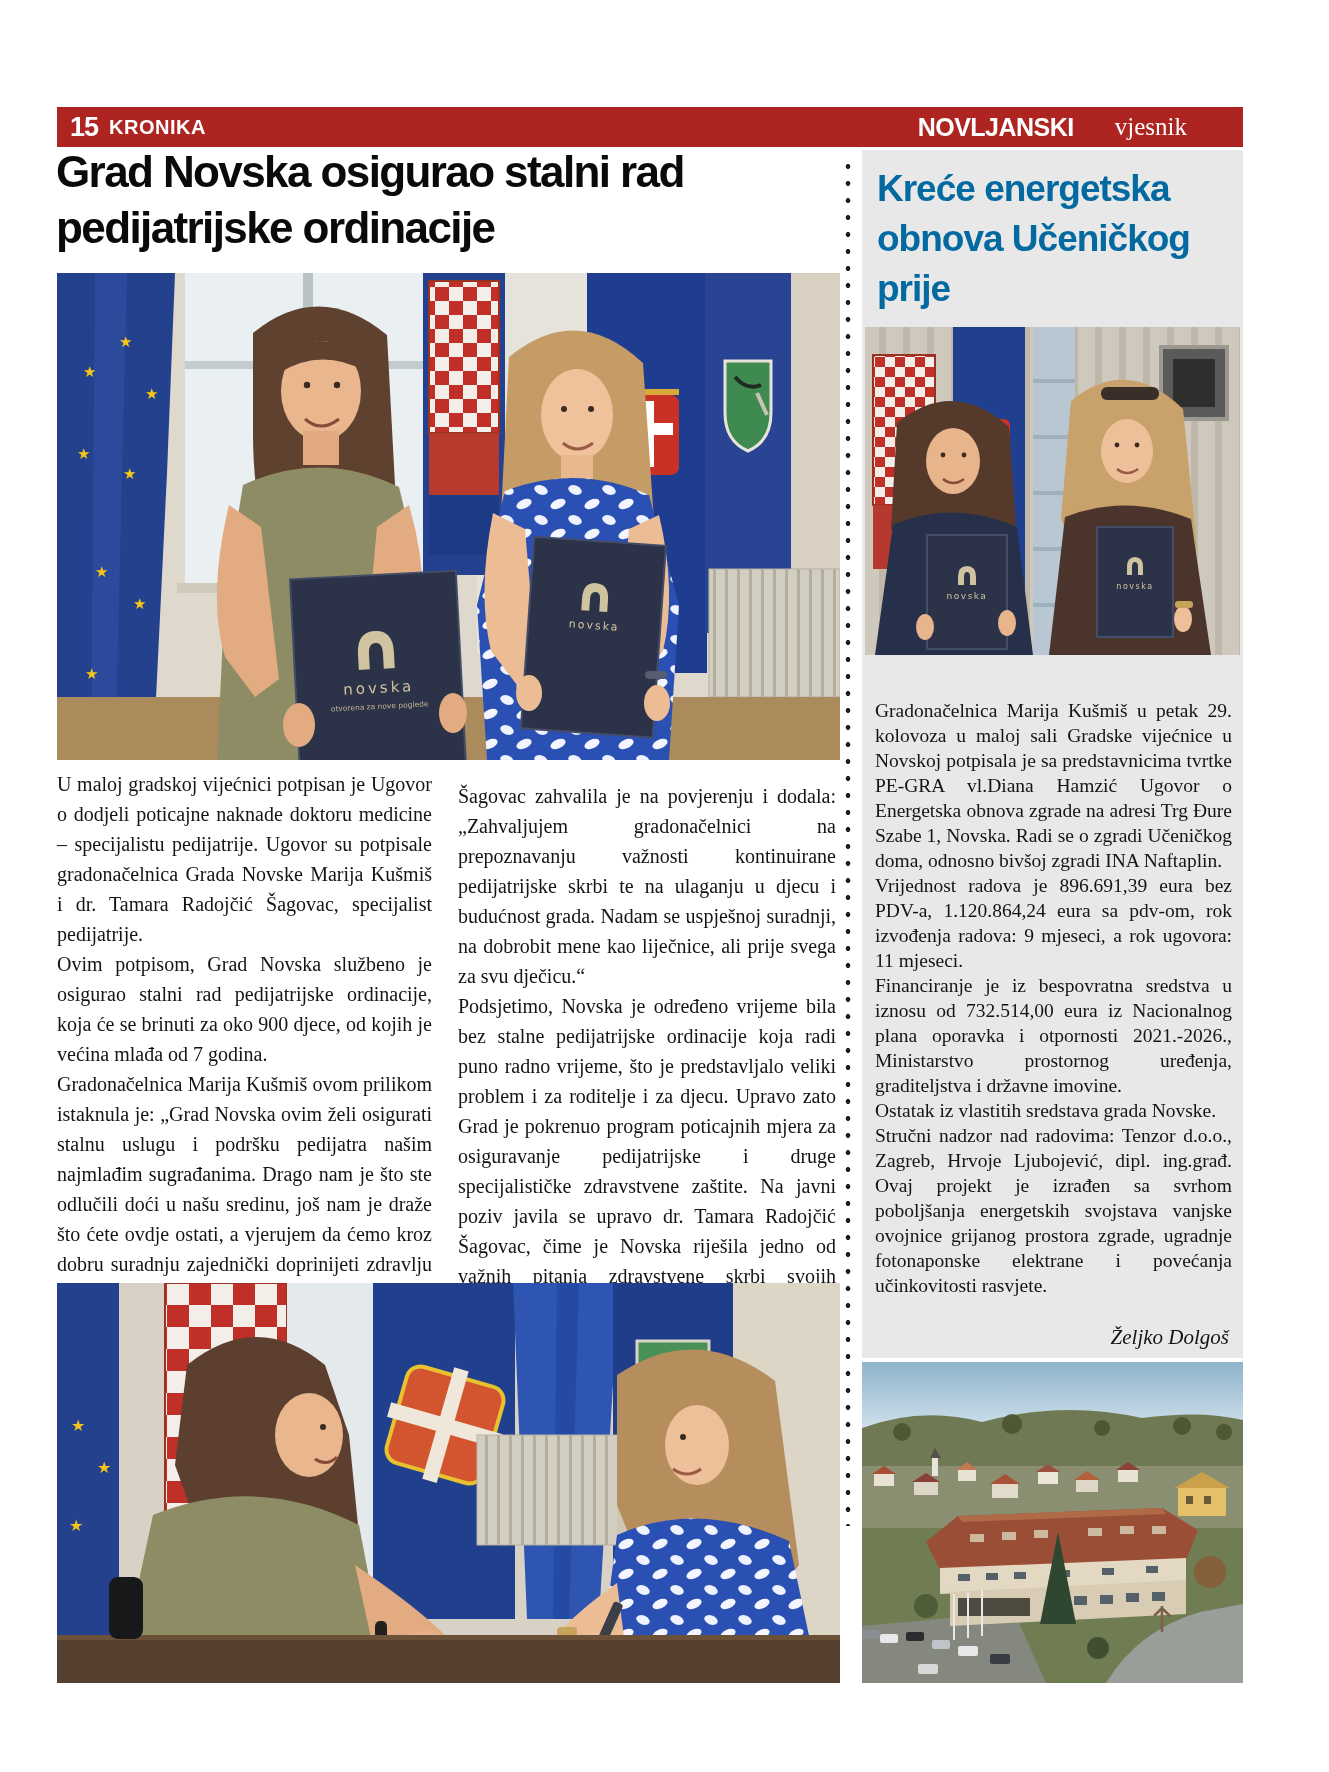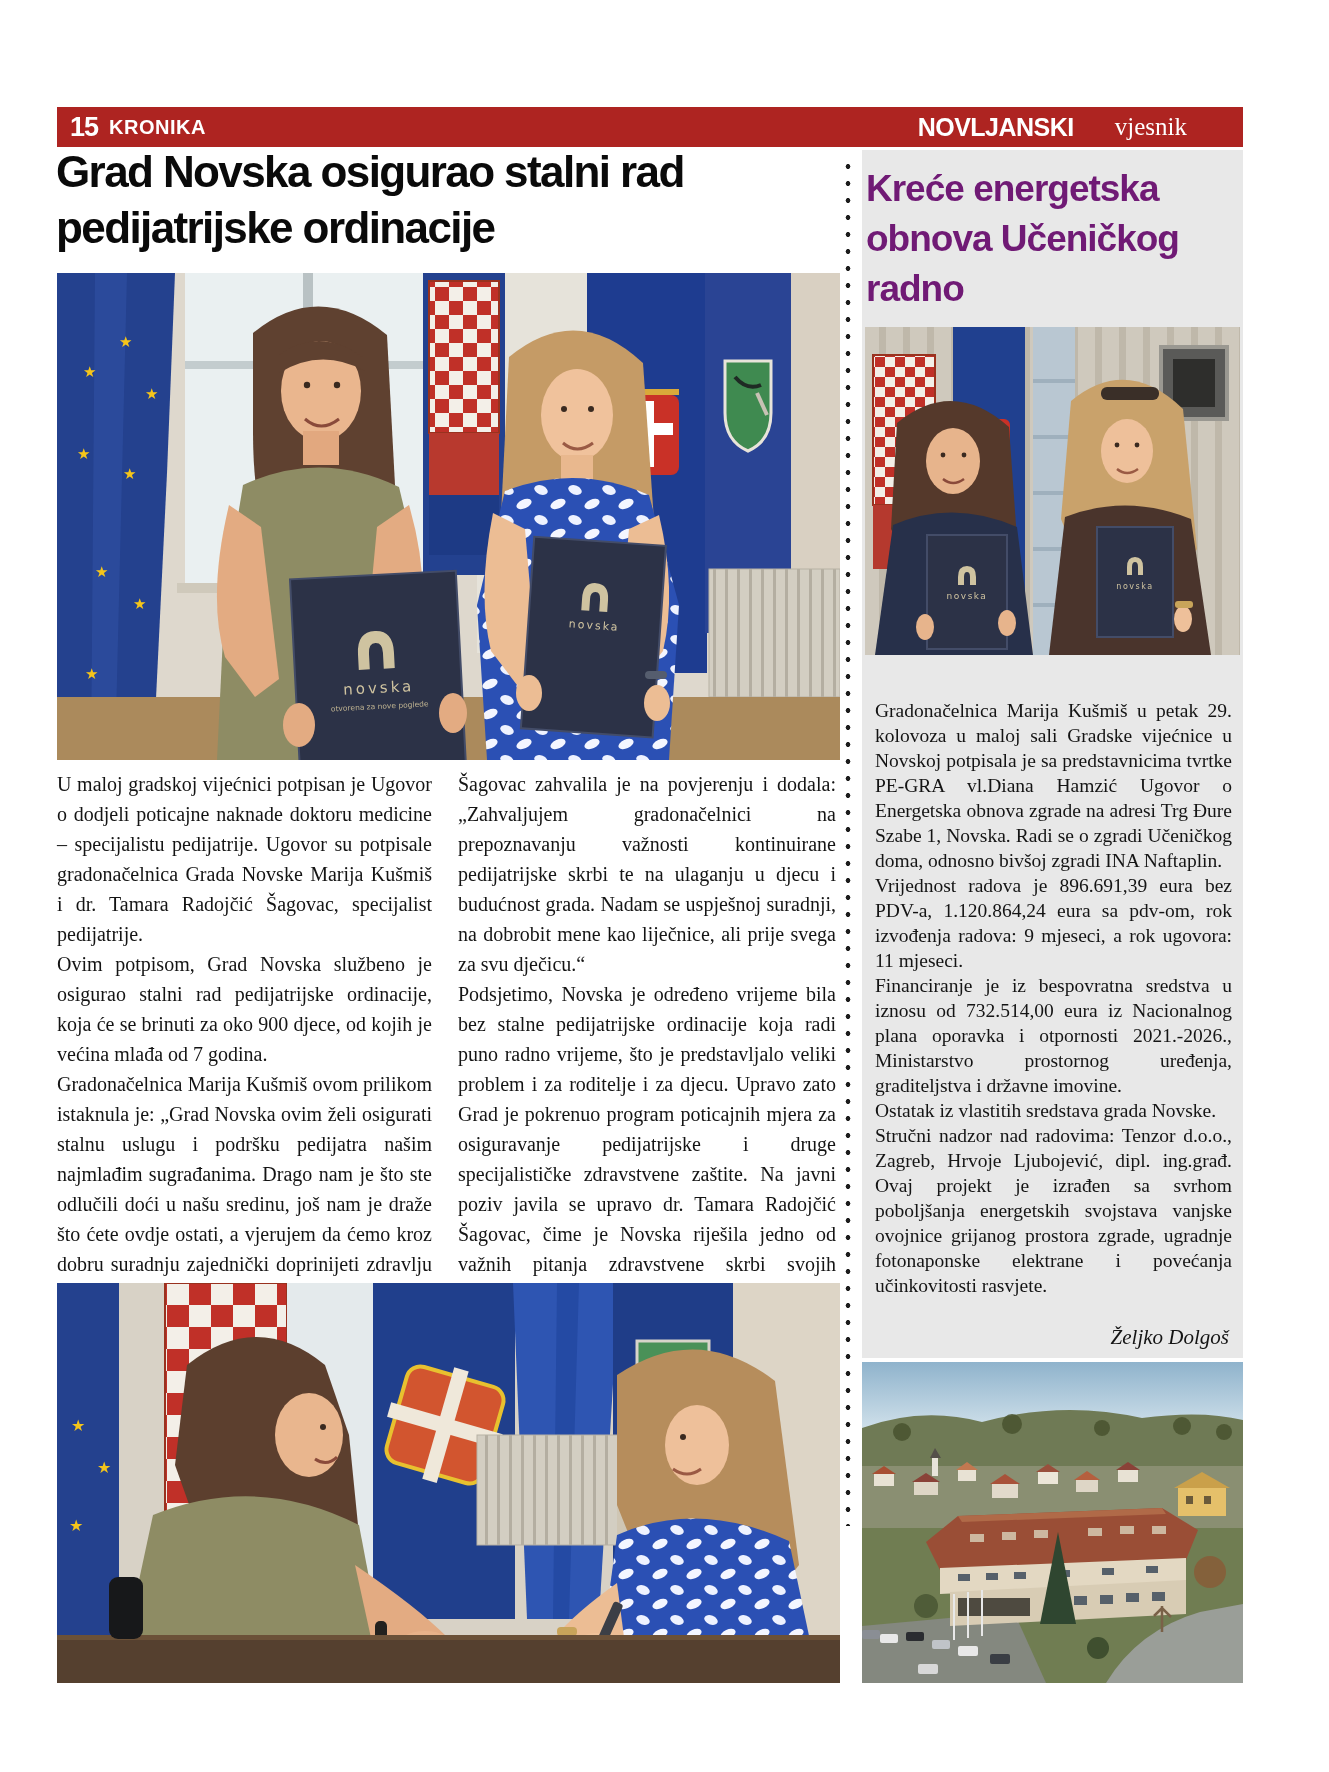--- a/index.html
+++ b/index.html
@@ -32,32 +32,32 @@
     background-size:6px 17px;background-repeat:repeat-y;background-position:center top;
   }
   
   .photo{position:absolute;display:block;}
   .photo-main-top{left:57px;top:273px;width:783px;height:487px;}
   .photo-main-bottom{left:57px;top:1283px;width:783px;height:400px;}
   .photo-aerial{left:862px;top:1362px;width:381px;height:321px;}
   
   .col{position:absolute;top:769px;}
   .col-left{left:57px;width:375px;}
-  .col-right{left:458px;width:378px;}
+  .col-right{left:458px;width:378px;margin-top:12px;}
   .col p{margin:0;font-size:20px;line-height:30px;text-align:justify;}
   .force-justify{text-align-last:justify;}
   .byline{font-style:italic;font-size:21px;text-align:right;margin-top:27px !important;}
   
   .side-panel{
     position:absolute;left:862px;top:150px;width:381px;height:1208px;background:#e8e8e8;
   }
   .headline-side{
-    position:absolute;left:4px;top:14px;width:352px;
+    position:absolute;left:15px;top:14px;width:352px;
     font-family:"Liberation Sans",sans-serif;font-weight:800;
-    font-size:37px;line-height:50px;letter-spacing:-1px;color:#701a75;
+    font-size:37px;line-height:50px;letter-spacing:-1px;color:#0369a1;
   }
   .headline-side span{display:block;}
   .photo-side{position:absolute;left:3px;top:177px;width:375px;height:328px;}
   .side-body{position:absolute;left:13px;top:528px;width:357px;margin-top:20px;}
   .side-body p{margin:0;font-size:19.5px;line-height:25px;text-align:justify;}
   .side-byline{
     position:absolute;right:14px;bottom:8px;font-style:italic;font-size:21px;color:#141414;
   }
   svg text{font-family:"DejaVu Sans",sans-serif;}
 </style>
@@ -272,21 +272,21 @@
     </g>
     <rect x="0" y="352" width="783" height="48" fill="#55402f"></rect>
     <rect x="0" y="352" width="783" height="5" fill="#6b5138"></rect>
     <rect x="52" y="294" width="34" height="62" rx="9" fill="#17181a"></rect>
   </svg>
 
   <aside class="side-panel">
     <h2 class="headline-side" style="margin:0;">
       <span>Kreće energetska</span>
       <span>obnova Učeničkog</span>
-      <span>radno</span>
+      <span>prije</span>
     </h2>
 
     <svg class="photo-side" viewBox="0 0 375 328" preserveAspectRatio="none" style="position:absolute;">
       <defs>
         <pattern id="chkB" width="20" height="20" patternUnits="userSpaceOnUse">
           <rect width="20" height="20" fill="#f3efe8"></rect>
           <rect width="10" height="10" fill="#c03028"></rect>
           <rect x="10" y="10" width="10" height="10" fill="#c03028"></rect>
         </pattern>
         <pattern id="strB" width="24" height="24" patternUnits="userSpaceOnUse">

